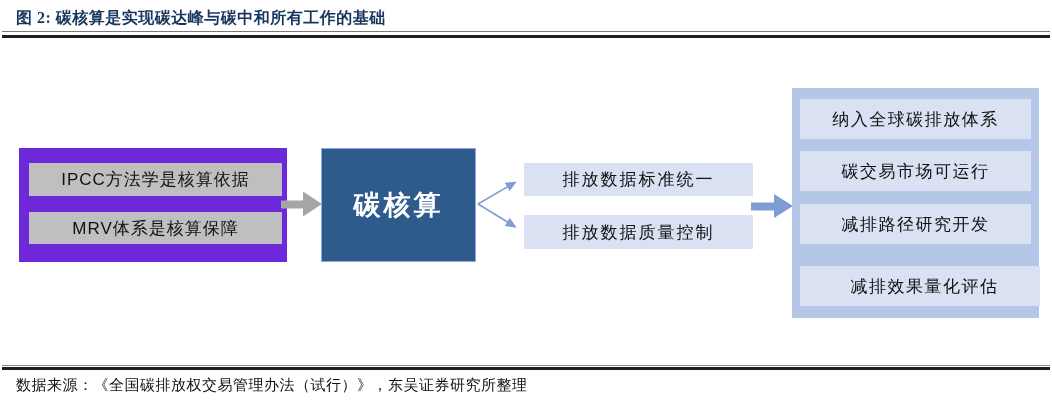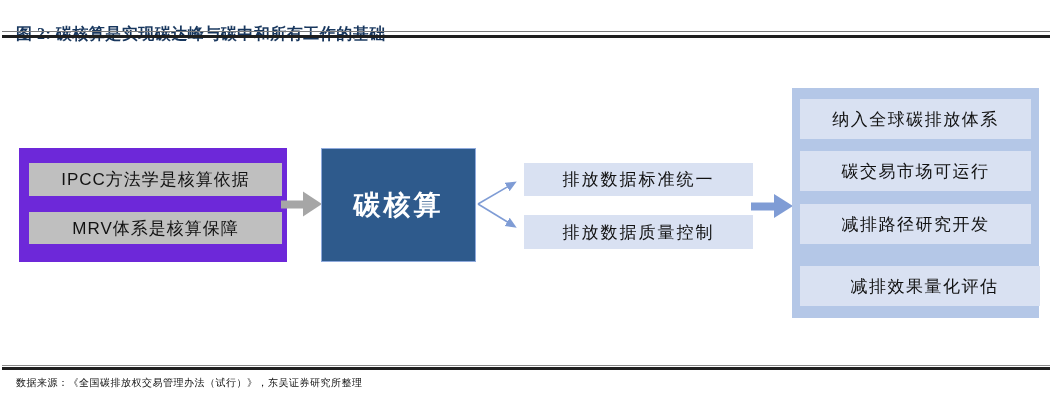--- a/index.html
+++ b/index.html
@@ -2,21 +2,21 @@
 <html><head>
 <meta charset="utf-8">
 <style>
   html,body{margin:0;padding:0;background:#ffffff;}
   .canvas{
     position:relative;width:1052px;height:402px;background:#ffffff;
     font-family:"Liberation Sans","DejaVu Sans",sans-serif;overflow:hidden;
   }
   
   .figure-title{
-    position:absolute;left:16px;top:24px;
+    position:absolute;left:16px;top:8px;
     font-family:"Liberation Serif","DejaVu Serif",serif;
     font-size:16px;font-weight:bold;color:#17365D;letter-spacing:.5px;white-space:nowrap;
   }
   .title-rule{
     position:absolute;left:2px;top:31px;width:1048px;height:3px;
     border-top:1px solid #7a7a7a;border-bottom:3px solid #1f1f1f;
   }
   
   .input-panel{position:absolute;left:19px;top:148px;width:268px;height:114px;background:#6d28d9;}
   .input-item{
@@ -59,21 +59,21 @@
   .outcome-item.o3{top:116px;}
   .outcome-item.o4{top:178px;padding-left:9px;}
   
   .bottom-rule{
     position:absolute;left:2px;top:365px;width:1048px;height:1px;
     border-top:1px solid #8a8a8a;border-bottom:3px solid #1f1f1f;
   }
   .source-note{
     position:absolute;left:16px;top:376px;
     font-family:"Liberation Serif","DejaVu Serif",serif;
-    font-size:10px;color:#111;letter-spacing:.5px;white-space:nowrap;
+    font-size:15px;color:#111;letter-spacing:.5px;white-space:nowrap;
   }
 </style>
 </head>
 <body>
 
 <div class="canvas">
 
   <div class="figure-title">图 2: 碳核算是实现碳达峰与碳中和所有工作的基础</div>
   <div class="title-rule"></div>
 

